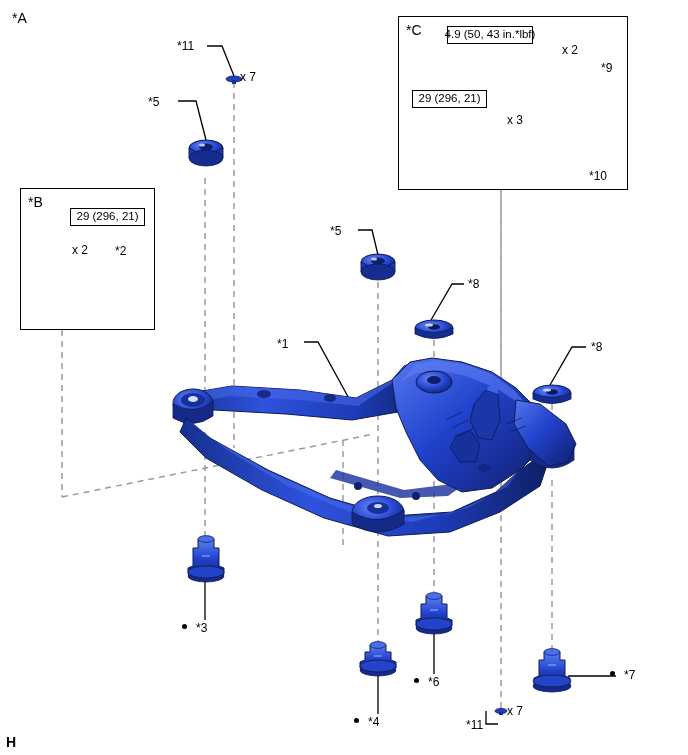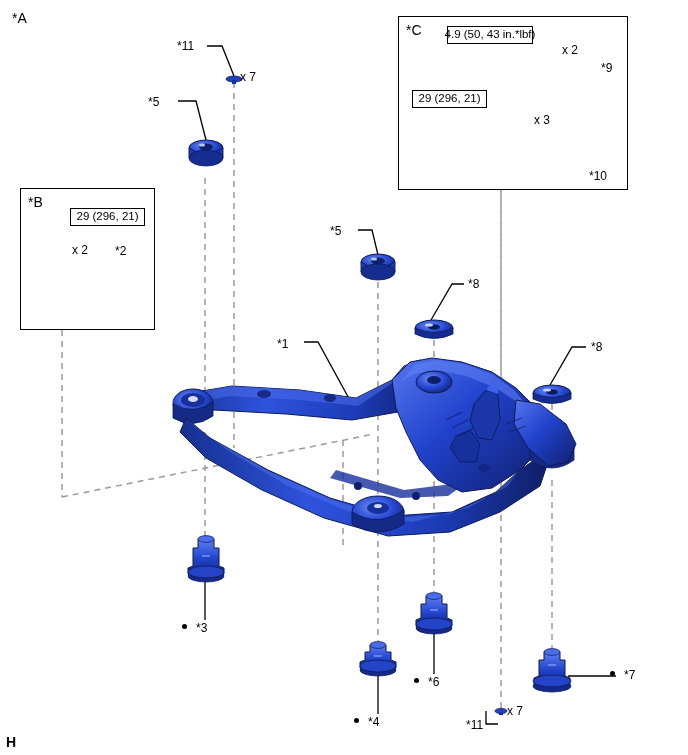--- a/index.html
+++ b/index.html
@@ -322,16 +322,16 @@
   <div class="lbl" style="left:466px;top:719px;">*11</div>
 
   <div class="bullet" style="left:182px;top:624px;"></div>
   <div class="bullet" style="left:354px;top:718px;"></div>
   <div class="bullet" style="left:414px;top:678px;"></div>
   <div class="bullet" style="left:610px;top:671px;"></div>
 
   <div class="lbl" style="left:240px;top:71px;">x 7</div>
   <div class="lbl" style="left:507px;top:705px;">x 7</div>
   <div class="lbl" style="left:562px;top:44px;">x 2</div>
-  <div class="lbl" style="left:534px;top:114px;text-align:right;">x 3</div>
+  <div class="lbl" style="left:507px;top:114px;text-align:right;">x 3</div>
   <div class="lbl" style="left:72px;top:244px;">x 2</div>
 
 </div>
 
 </body></html>

